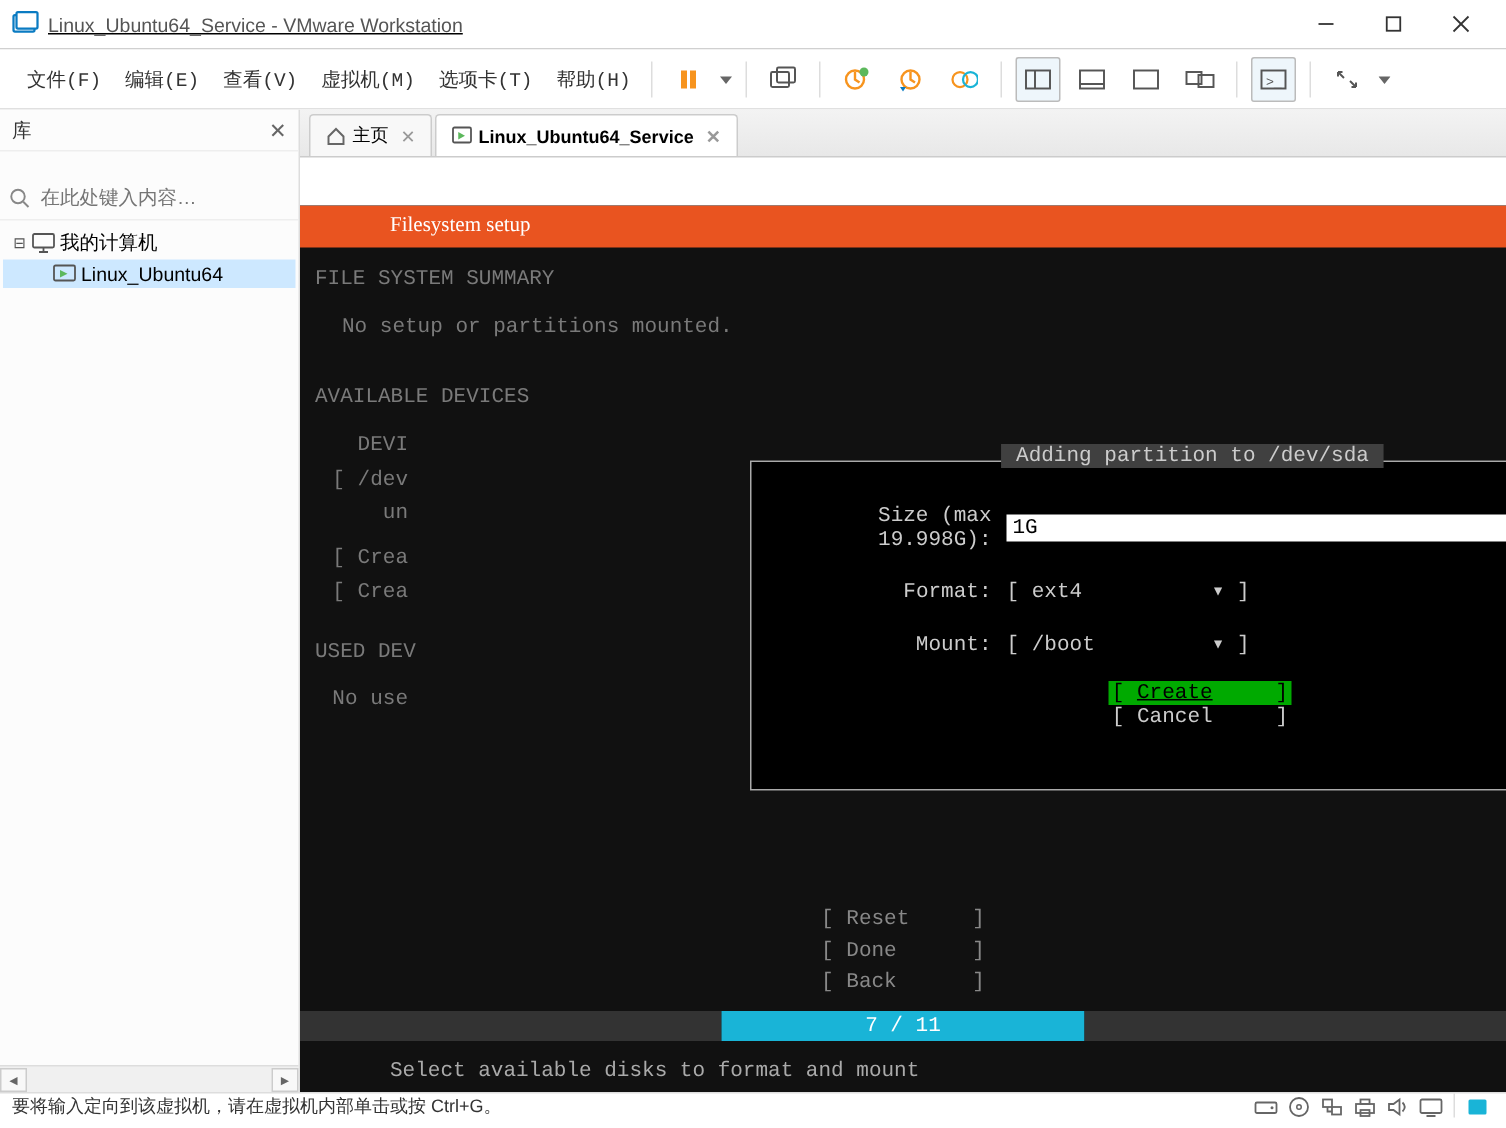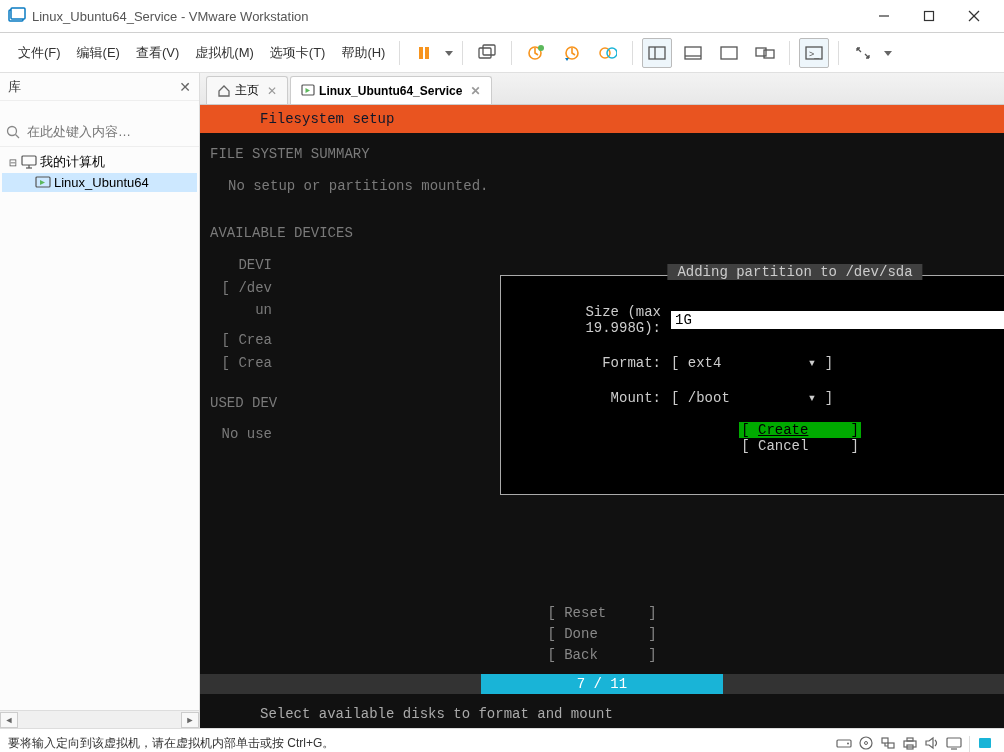--- a/index.html
+++ b/index.html
@@ -1,47 +1,47 @@
 <!DOCTYPE html>
 <html><head>
 <meta charset="utf-8">
 <style>
 * { margin: 0; padding: 0; box-sizing: border-box; }
 body { font-family: "Microsoft YaHei", "Segoe UI", sans-serif; font-size: 13px; width: 1004px; height: 752px; overflow: hidden; background: #f0f0f0; display: flex; flex-direction: column; }
-.titlebar { height: 33px; background: #fff; border-bottom: 1px solid #d0d0d0; display: flex; align-items: center; padding: 0 8px; }
+.titlebar { height: 33px; background: #fff; border-bottom: 1px solid #d0d0d0; display: flex; align-items: center; padding: 0 8px; text-decoration: underline; }
 .titlebar .logo { width: 18px; height: 18px; margin-right: 6px; }
 .titlebar .title { flex: 1; color: #555; }
 .titlebar .winbtn { width: 45px; height: 32px; display: flex; align-items: center; justify-content: center; color: #333; font-size: 14px; }
 .menubar { height: 40px; background: #fff; border-bottom: 1px solid #e0e0e0; display: flex; align-items: center; padding: 0 10px; gap: 0; }
-.menubar .menu-item { padding: 4px 8px; color: #333; }
+.menubar .menu-item { padding: 4px 8px; color: #333; font-family: Liberation Mono, monospace; }
 .menubar .sep { width: 1px; height: 24px; background: #ddd; margin: 0 6px; }
 .menubar .tool-btn { width: 30px; height: 30px; display: flex; align-items: center; justify-content: center; margin: 0 3px; }
 .content { flex: 1; display: flex; overflow: hidden; }
 .sidebar { width: 200px; background: #fcfcfc; border-right: 1px solid #ddd; display: flex; flex-direction: column; }
 .sidebar-header { height: 28px; display: flex; align-items: center; padding: 0 8px; border-bottom: 1px solid #eee; }
 .sidebar-header .lib-label { flex: 1; color: #333; }
 .sidebar-header .close { color: #666; font-size: 14px; }
 .search-row { padding: 4px 6px; display: flex; align-items: center; border-bottom: 1px solid #eee; margin-top: 16px; }
 .search-row .mag { color: #888; margin-right: 4px; }
 .search-row input { flex: 1; border: none; outline: none; padding: 3px; font-size: 13px; color: #888; background: transparent; }
 .search-row .dd { color: #333; font-size: 10px; margin-left: 4px; }
 .tree { padding: 4px 2px; font-size: 13px; }
 .tree-row { display: flex; align-items: center; padding: 2px 4px; white-space: nowrap; overflow: hidden; }
 .tree-row.selected { background: #cde8ff; }
 .tree-toggle { width: 14px; color: #555; font-size: 10px; text-align: center; }
 .tree-icon { width: 18px; display: inline-flex; align-items: center; justify-content: center; margin-right: 2px; }
 .tree-indent1 { padding-left: 18px; }
-.main { flex: 1; display: flex; flex-direction: column; background: #fff; }
+.main { flex: 1; display: flex; flex-direction: column; background: #fff; gap: 32px; }
 .tabbar { height: 32px; background: linear-gradient(#f3f3f3,#e8e8e8); border-bottom: 1px solid #ccc; display: flex; align-items: flex-end; padding-left: 6px; }
 .tab { height: 28px; display: flex; align-items: center; padding: 0 10px; border: 1px solid #ccc; border-bottom: none; background: #f8f8f8; margin-right: 2px; border-radius: 3px 3px 0 0; font-size: 12px; }
 .tab.active { background: #fff; font-weight: bold; }
 .tab .tab-icon { margin-right: 4px; }
 .tab .tab-close { margin-left: 8px; color: #999; font-size: 12px; }
 .vm-screen { flex: 1; background: #111; color: #999; font-family: "Courier New", monospace; font-size: 14px; position: relative; overflow: hidden; }
-.orange-bar { background: #E95420; color: #0f172a; padding: 6px 0 6px 60px; font-family: Liberation Mono, monospace; }
+.orange-bar { background: #E95420; color: #ffffff; padding: 6px 0 6px 60px; font-family: Liberation Serif, serif; }
 .console { padding: 10px 10px 0 10px; line-height: 1.6; }
 .dim { color: #7a7a7a; }
 .label-col { display: inline-block; width: 62px; text-align: right; color: #7a7a7a; }
 .dialog { position: absolute; left: 300px; top: 170px; width: 590px; border: 1px solid #aaa; background: #000; padding-bottom: 30px; }
 .dialog-title { position: absolute; top: -12px; left: 50%; transform: translateX(-50%); background: #404040; padding: 0 10px; color: #ccc; white-space: nowrap; }
 .dialog-body { padding: 28px 20px 10px 30px; color: #ccc; }
 .dialog-row { display: flex; align-items: center; margin-bottom: 18px; }
 .dialog-row .dlabel { width: 140px; text-align: right; padding-right: 10px; color: #ccc; }
 .size-input { background: #fff; color: #000; padding: 1px 4px; flex: 1; font-family: inherit; font-size: inherit; border: none; outline: none; }
 .opt-select { color: #ccc; }
@@ -55,21 +55,21 @@
 .progress-area { position: absolute; bottom: 34px; left: 0; right: 0; }
 .bottom-options { text-align: center; color: #888; line-height: 1.5; margin-bottom: 8px; }
 .progress-bar { display: flex; height: 20px; }
 .progress-left { background: #333; width: 35%; }
 .progress-fill { background: #19B4D7; width: 30%; display: flex; align-items: center; justify-content: center; color: #fff; }
 .progress-right { background: #333; flex: 1; }
 .bottom-hint { position: absolute; bottom: 6px; left: 0; right: 0; text-align: left; color: #aaa; padding-left: 60px; }
 .scrollbar-h { height: 18px; background: #f0f0f0; border-top: 1px solid #ddd; display: flex; align-items: center; }
 .scroll-arrow { width: 18px; height: 16px; border: 1px solid #ccc; background: #f8f8f8; display: flex; align-items: center; justify-content: center; font-size: 9px; color: #666; }
 .scroll-track { flex: 1; }
-.statusbar { height: 24px; background: #fff; border-top: 1px solid #ddd; display: flex; align-items: flex-end; padding: 0 8px; font-size: 12px; color: #333; }
+.statusbar { height: 24px; background: #fff; border-top: 1px solid #ddd; display: flex; align-items: flex-start; padding: 0 8px; font-size: 12px; color: #333; }
 .statusbar .msg { flex: 1; }
 .statusbar .sicon { width: 22px; height: 18px; display: flex; align-items: center; justify-content: center; color: #666; }
 .statusbar .sep2 { width: 1px; height: 16px; background: #ddd; margin: 0 4px; }
 svg { display: block; }
 </style>
 </head>
 <body>
 
 <div class="titlebar">
   <span class="logo">

